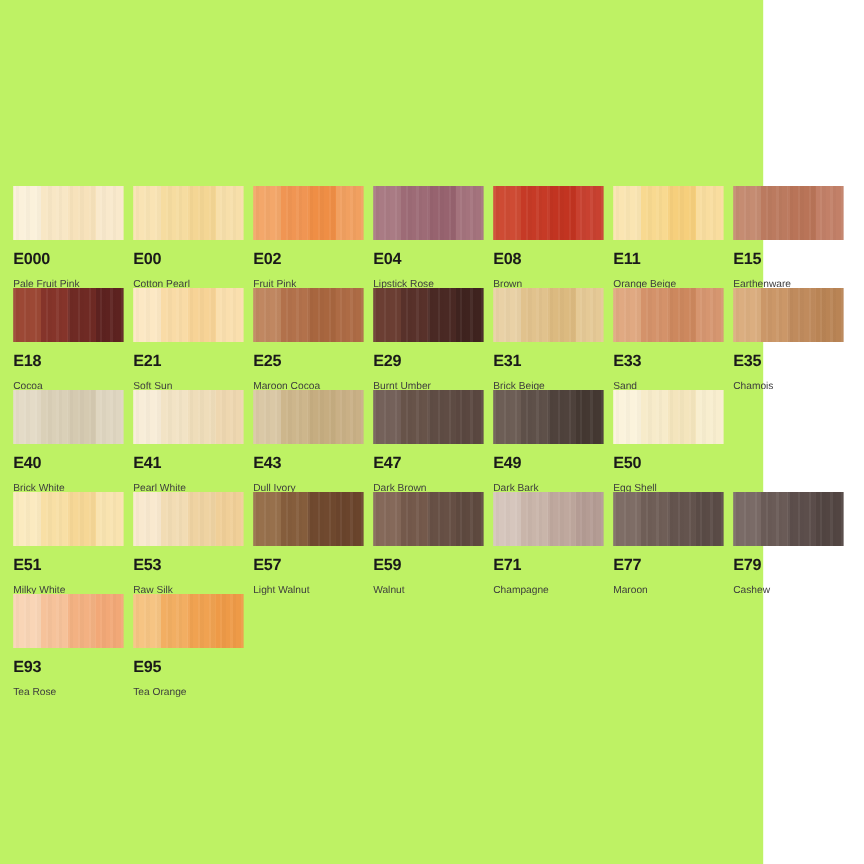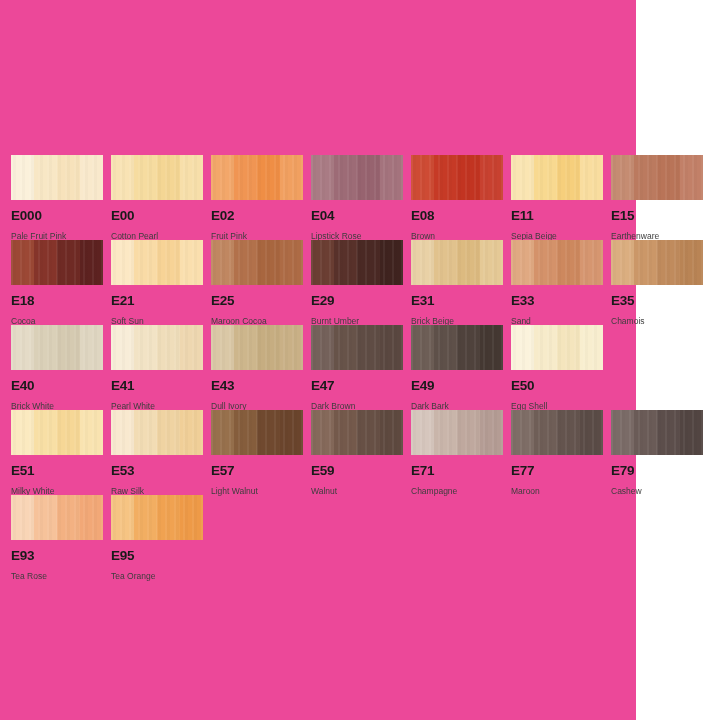--- a/index.html
+++ b/index.html
@@ -16,21 +16,21 @@
     overflow: hidden;
     position: relative;
   }
 
   #chart-root {
     position: absolute;
     left: 0;
     top: 0;
     width: 636px;
     height: 720px;
-    background: #ec4899;
+    background: #bef264;
   }
 
   .swatch-grid {
     position: absolute;
     left: 11px;
     top: 155px;
     width: 700px;
   }
 
   .swatch-row {
@@ -119,21 +119,21 @@
           <div class="swatch-name">Lipstick Rose</div>
         </div>
         <div class="swatch-cell">
           <div class="swatch-band" style="background: linear-gradient(to right, rgb(206, 75, 52) 0%, rgb(206, 75, 52) 25%, rgb(198, 58, 38) 25%, rgb(198, 58, 38) 50%, rgb(194, 52, 33) 50%, rgb(194, 52, 33) 75%, rgb(200, 65, 48) 75%, rgb(200, 65, 48) 100%);"></div>
           <div class="swatch-code">E08</div>
           <div class="swatch-name">Brown</div>
         </div>
         <div class="swatch-cell">
           <div class="swatch-band" style="background: linear-gradient(to right, rgb(250, 229, 178) 0%, rgb(250, 229, 178) 25%, rgb(248, 217, 144) 25%, rgb(248, 217, 144) 50%, rgb(246, 207, 124) 50%, rgb(246, 207, 124) 75%, rgb(249, 221, 159) 75%, rgb(249, 221, 159) 100%);"></div>
           <div class="swatch-code">E11</div>
-          <div class="swatch-name">Sepia Beige</div>
+          <div class="swatch-name">Orange Beige</div>
         </div>
         <div class="swatch-cell">
           <div class="swatch-band" style="background: linear-gradient(to right, rgb(197, 140, 114) 0%, rgb(197, 140, 114) 25%, rgb(187, 122, 95) 25%, rgb(187, 122, 95) 50%, rgb(185, 116, 88) 50%, rgb(185, 116, 88) 75%, rgb(194, 128, 104) 75%, rgb(194, 128, 104) 100%);"></div>
           <div class="swatch-code">E15</div>
           <div class="swatch-name">Earthenware</div>
         </div>
       </div>
       <div class="swatch-row">
         <div class="swatch-cell">
           <div class="swatch-band" style="background: linear-gradient(to right, rgb(156, 72, 53) 0%, rgb(156, 72, 53) 25%, rgb(133, 52, 42) 25%, rgb(133, 52, 42) 50%, rgb(111, 42, 36) 50%, rgb(111, 42, 36) 75%, rgb(93, 34, 32) 75%, rgb(93, 34, 32) 100%);"></div>

